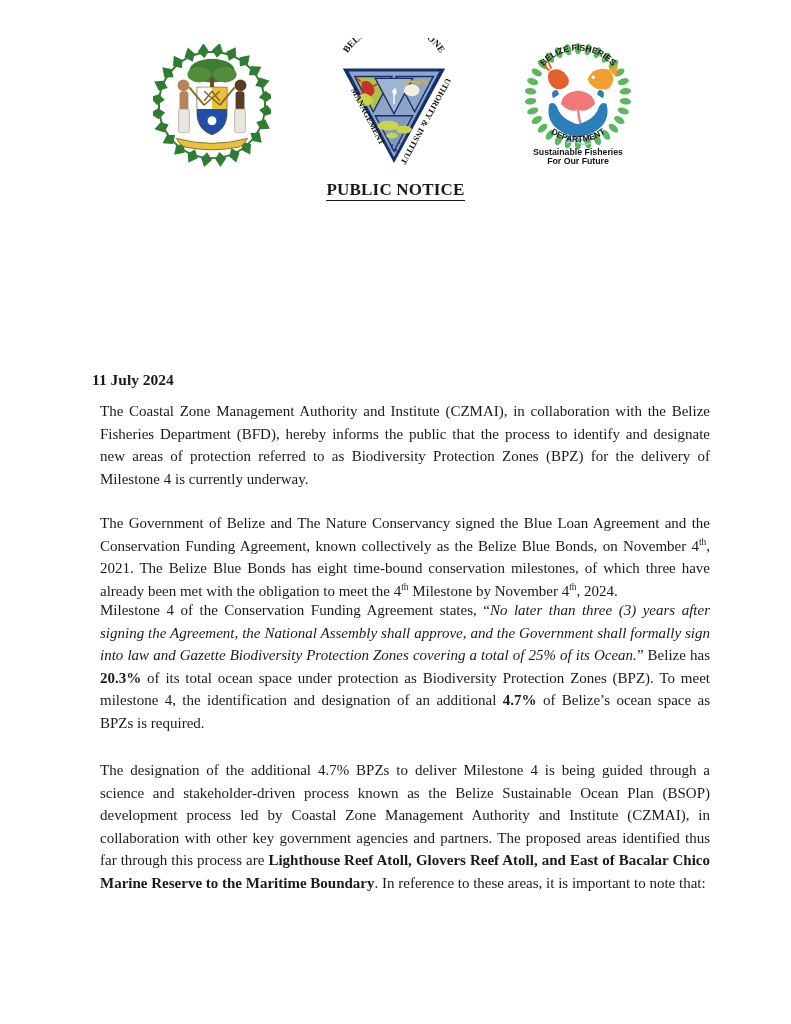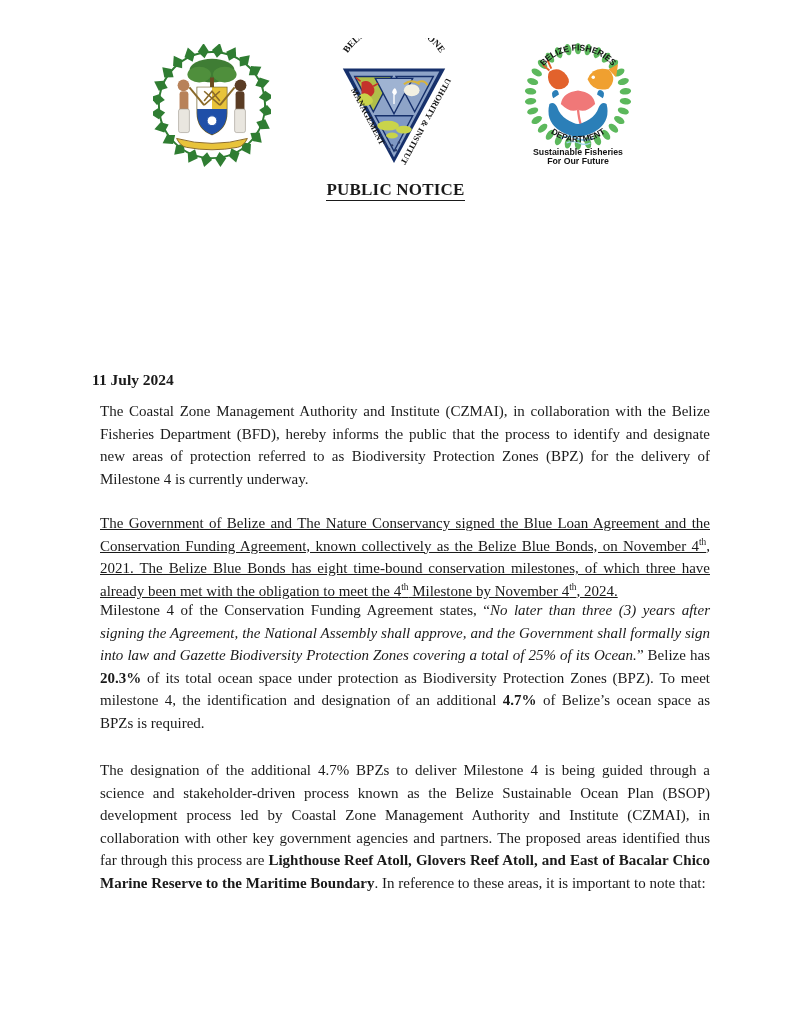--- a/index.html
+++ b/index.html
@@ -87,21 +87,21 @@
   
   .body-block {
     position: absolute;
     left: 100px;
     width: 610px;
     font-size: 15px;
     line-height: 22.6px;
     text-align: justify;
   }
   .p1 { top: 400px; }
-  .p2 { top: 512px; text-decoration: underline; }
+  .p2 { top: 512px; }
   .p3 { top: 599px; }
   .p4 { top: 759px; font-family: Liberation Serif, serif; }
 
   .body-block b { font-weight: bold; }
   .body-block i { font-style: italic; }
   sup {
     font-size: 0.62em;
     vertical-align: super;
     line-height: 0;
   }

